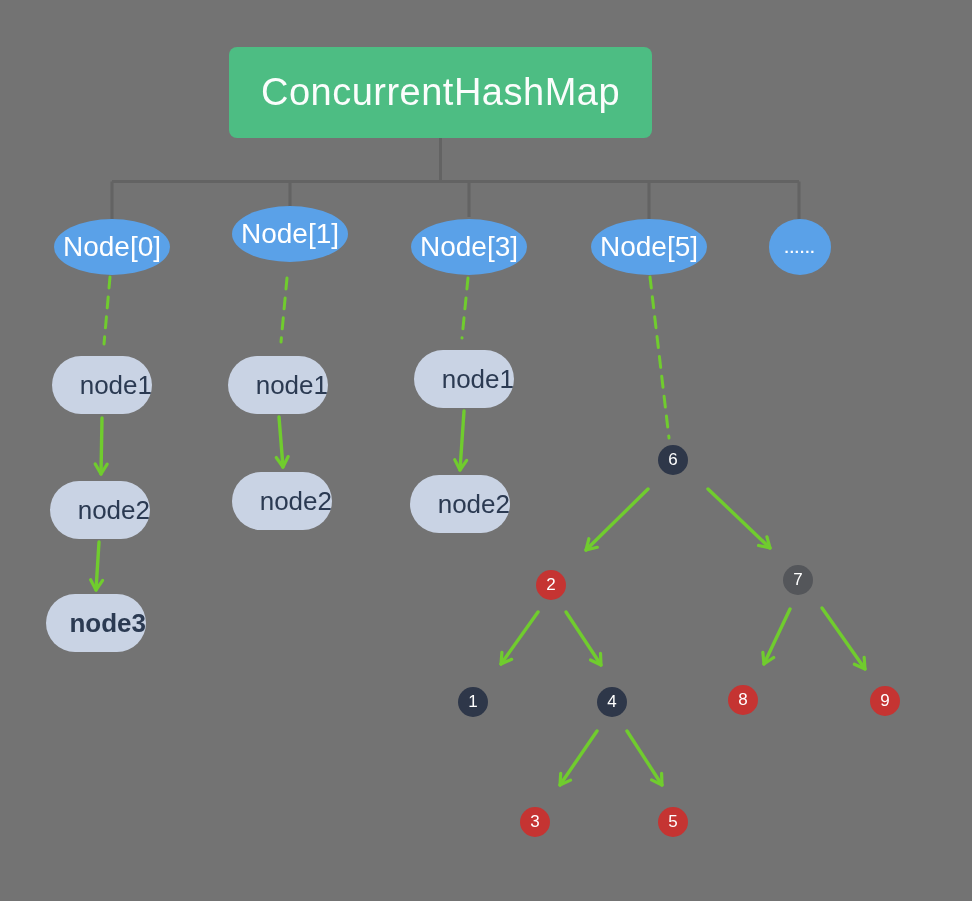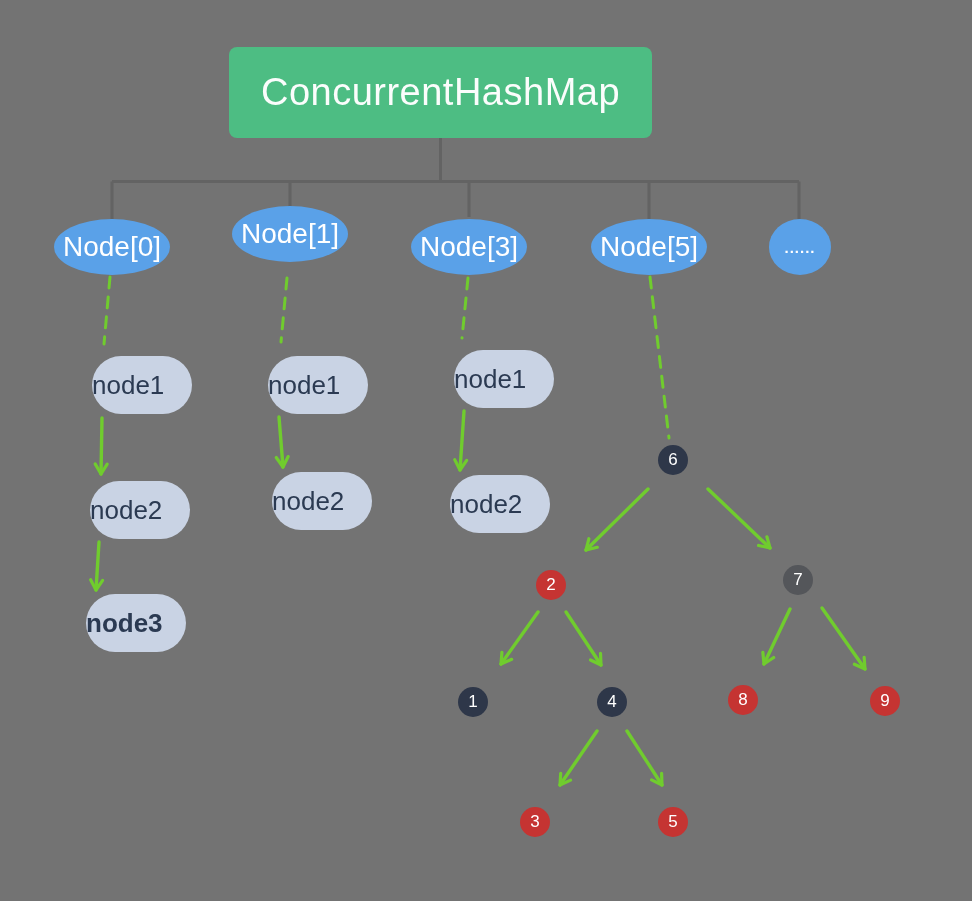--- a/index.html
+++ b/index.html
@@ -26,22 +26,22 @@
     position: absolute; width: 116px; height: 56px;
     background: #5aa1e8; border-radius: 50%;
     display: flex; align-items: center; justify-content: center;
     color: #ffffff; font-size: 28px; z-index: 2;
   }
   .bucket.small { width: 62px; height: 56px; font-size: 15px; font-weight: bold; letter-spacing: 1px; }
 
   .pill {
     position: absolute; width: 100px; height: 58px;
     background: #c9d3e4; border-radius: 29px;
-    display: flex; align-items: center; justify-content: flex-start;
-    color: #2b3a52; font-size: 26px; z-index: 2; margin-left: 40px;
+    display: flex; align-items: center; justify-content: flex-end;
+    color: #2b3a52; font-size: 26px; z-index: 2;
   }
 
   .tnode {
     position: absolute; width: 30px; height: 30px; border-radius: 50%;
     display: flex; align-items: center; justify-content: center;
     color: #ffffff; font-size: 17px; z-index: 2;
   }
   .tnode.dark { background: #2e3749; }
   .tnode.gray { background: #54565a; }
   .tnode.red  { background: #c53432; }

